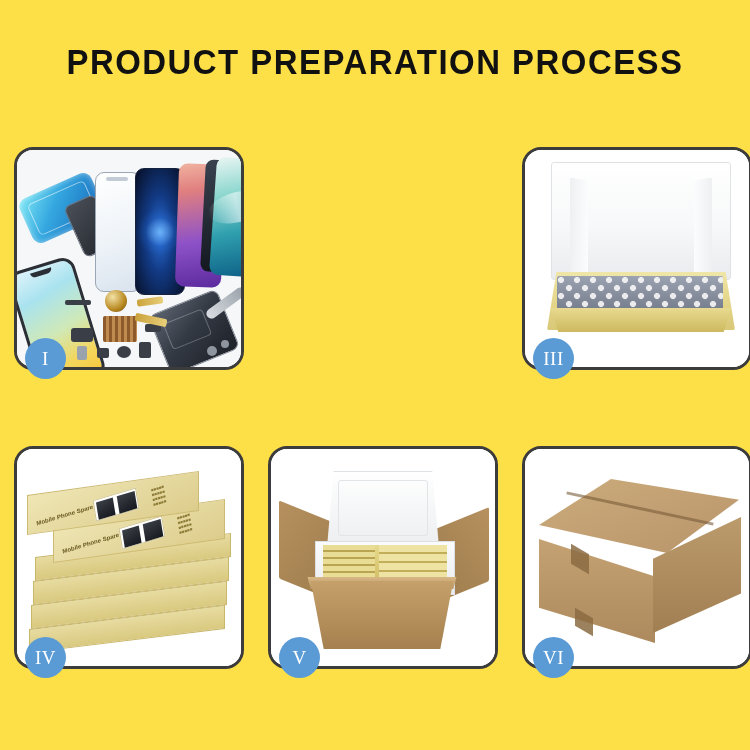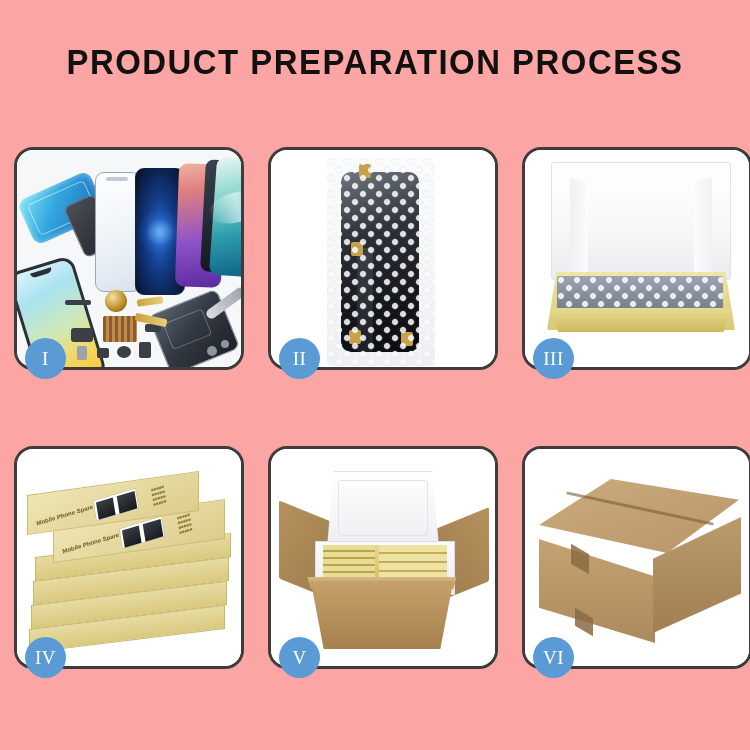--- a/index.html
+++ b/index.html
@@ -2,21 +2,21 @@
 <html><head>
 <meta charset="utf-8">
 <style>
   * { box-sizing: border-box; margin: 0; padding: 0; }
   html, body {
     width: 750px; height: 750px;
     background: #ffffff;
     font-family: "Liberation Sans", sans-serif;
     overflow: hidden;
   }
-  .page { position: relative; width: 750px; height: 750px; background: #fca5a5; text-decoration: underline; }
+  .page { position: relative; width: 750px; height: 750px; background: #fde047; text-decoration: underline; }
 
   
   .header { position: absolute; left: 0; top: 0; width: 750px; text-align: center; }
   .title {
     font-size: 35px; font-weight: 700; color: #111;
     letter-spacing: 1.6px; line-height: 1;
     margin-top: 44px;
     transform: scaleX(0.94); transform-origin: center;
     white-space: nowrap;
   }
@@ -345,35 +345,20 @@
         <div class="part" style="left:128px;top:174px;width:16px;height:8px;"></div>
         <div class="flex-cable" style="left:120px;top:148px;width:26px;height:7px;transform:rotate(-8deg);"></div>
         <div class="flex-cable" style="left:118px;top:166px;width:32px;height:8px;transform:rotate(12deg);"></div>
         <div class="tool"></div>
         <div class="part" style="left:190px;top:196px;width:10px;height:10px;border-radius:50%;background:#8e959f;"></div>
         <div class="part" style="left:204px;top:190px;width:8px;height:8px;border-radius:50%;background:#8e959f;"></div>
       </div>
       <div class="badge">I</div>
     </div>
 
-    <div class="panel p2">
-      <div class="inner" style="background:#ffffff;">
-        <div class="bw-bag">
-          <div class="bw-screen"></div>
-          <div class="bw-flex"></div>
-          <div class="bw-conn" style="left:32px;top:6px;"></div>
-          <div class="bw-conn" style="left:24px;top:84px;"></div>
-          <div class="bw-conn" style="left:22px;top:172px;"></div>
-          <div class="bw-conn" style="left:74px;top:174px;"></div>
-          <div class="bubbles-dark"></div>
-          <div class="bubbles"></div>
-        </div>
-      </div>
-      <div class="badge">II</div>
-    </div>
 
     <div class="panel p3">
       <div class="inner" style="background:#ffffff;">
         <div class="b3-lid">
           <div class="b3-lid-flap-l"></div>
           <div class="b3-lid-flap-r"></div>
         </div>
         <div class="b3-tray"></div>
         <div class="b3-bubble">
           <div class="bubbles-dark"></div>

